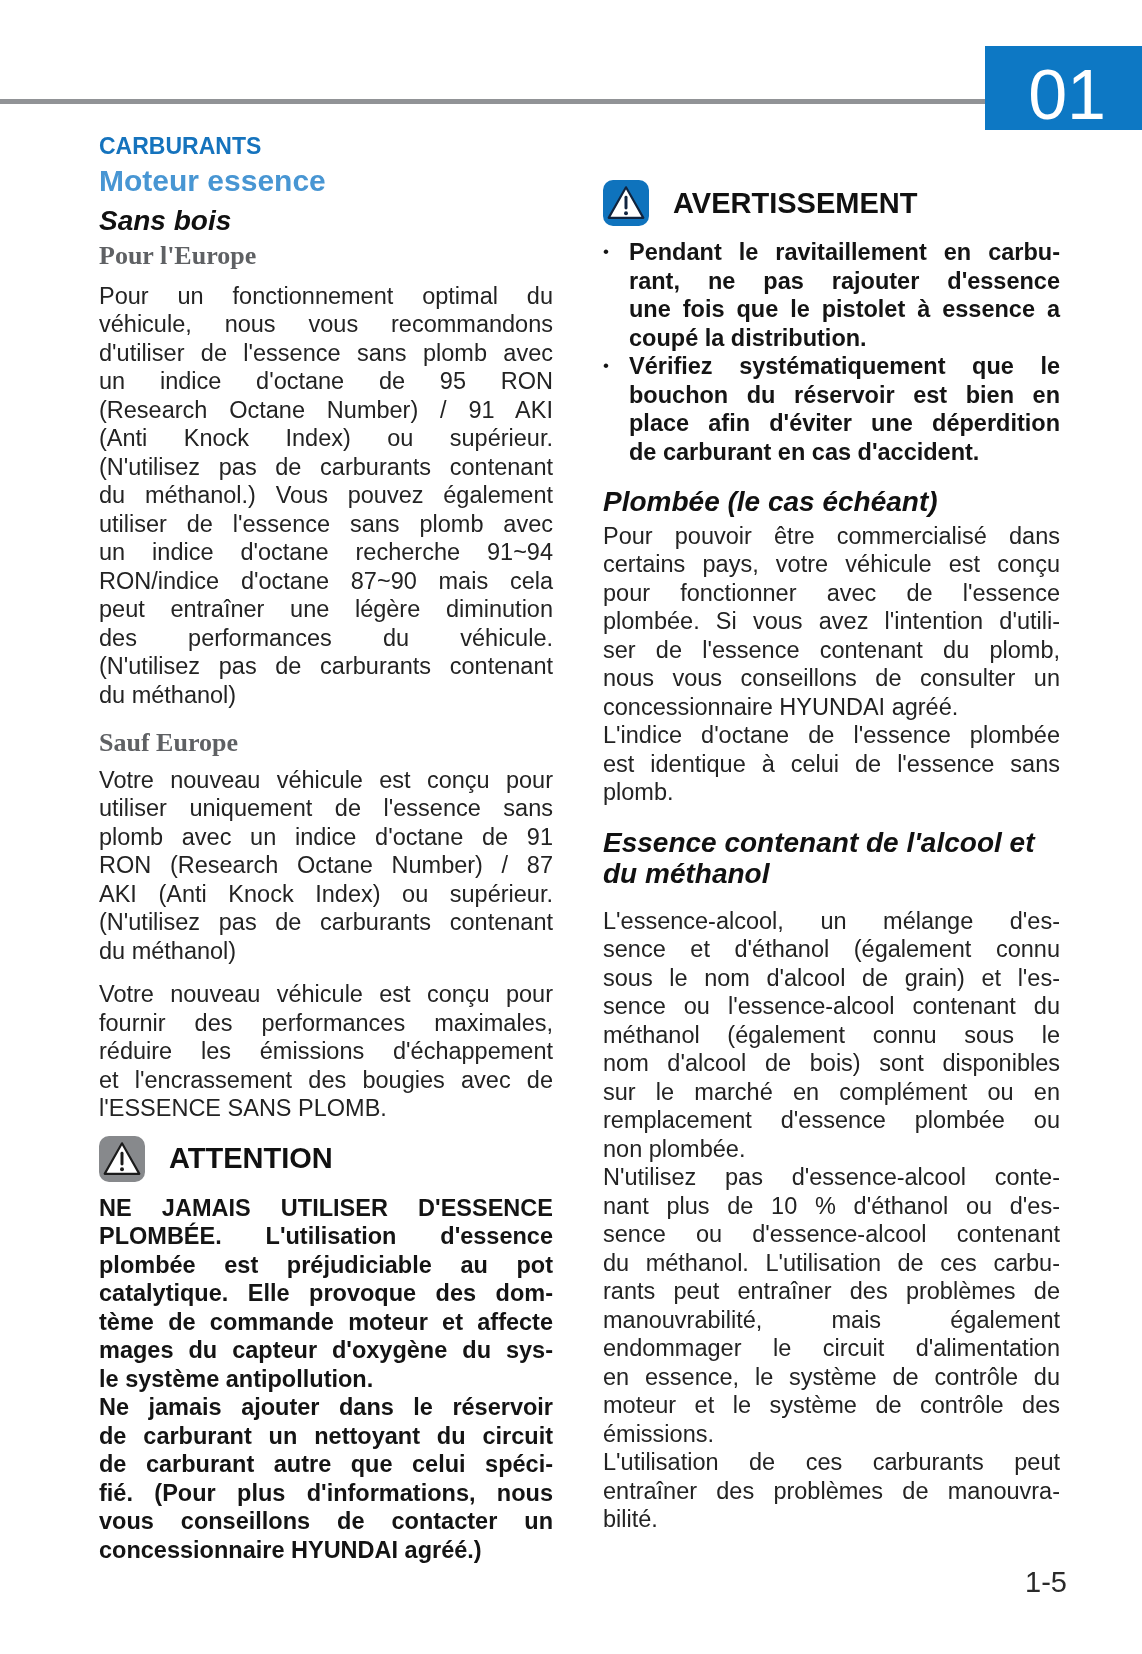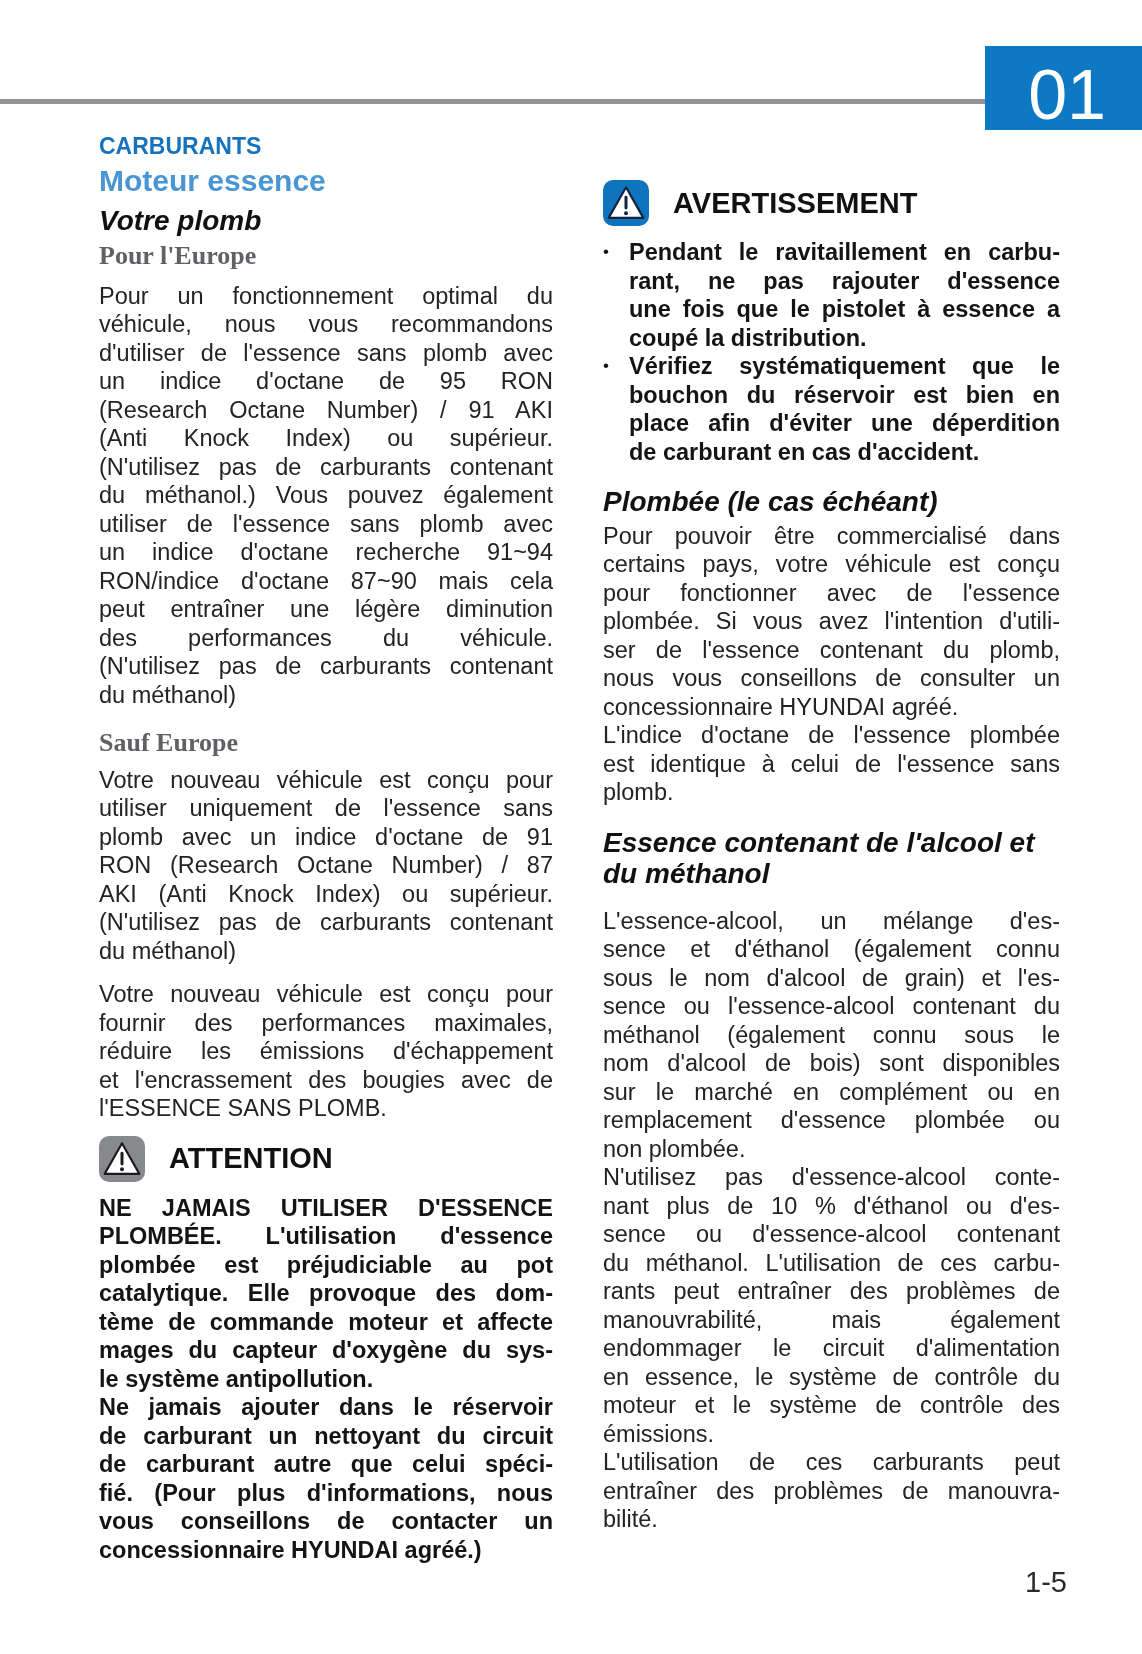--- a/index.html
+++ b/index.html
@@ -78,21 +78,21 @@
 <div class="page">
 
   <div class="chapter-box">
     <span class="num">01</span>
   </div>
   <div class="top-rule"></div>
 
   <div class="col col-left">
     <div class="title">CARBURANTS</div>
     <div class="subtitle">Moteur essence</div>
-    <div class="h-italic h-sans">Votre plomb</div>
+    <div class="h-italic h-sans">Sans bois</div>
 
     <div class="h-serif h-pour">Pour l'Europe</div>
     <div class="para mt-para">
         <div class="line">Pour un fonctionnement optimal du</div>
         <div class="line">véhicule, nous vous recommandons</div>
         <div class="line">d'utiliser de l'essence sans plomb avec</div>
         <div class="line">un indice d'octane de 95 RON</div>
         <div class="line">(Research Octane Number) / 91 AKI</div>
         <div class="line">(Anti Knock Index) ou supérieur.</div>
         <div class="line">(N'utilisez pas de carburants contenant</div>

